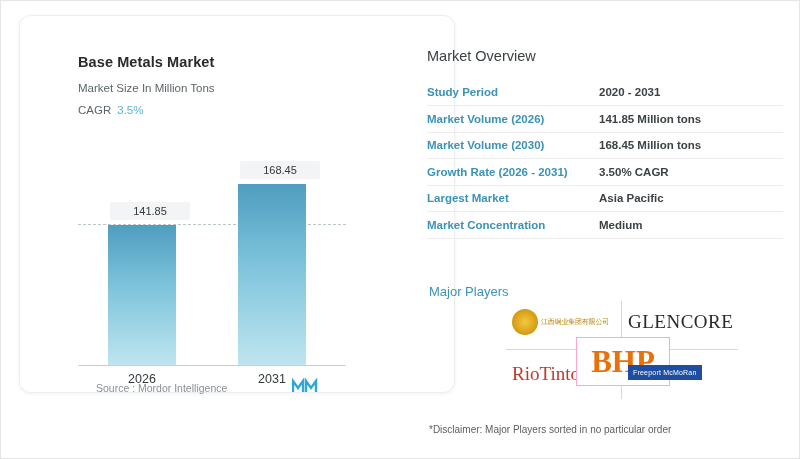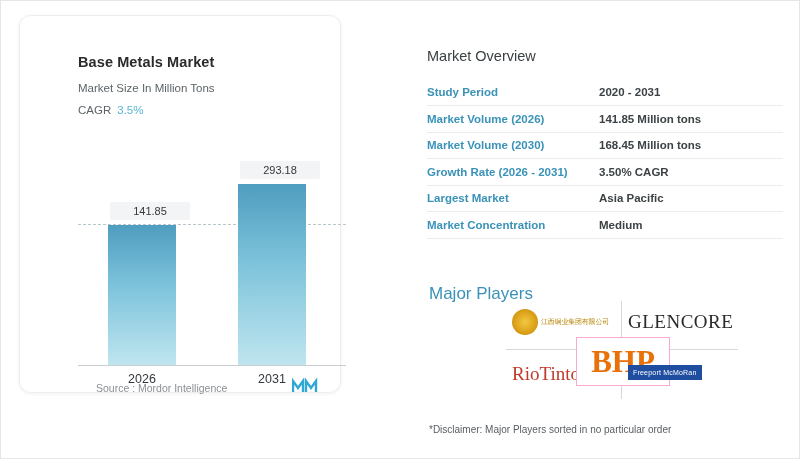--- a/index.html
+++ b/index.html
@@ -21,21 +21,21 @@
     box-sizing: border-box;
     border: 1px solid #e6e6e6;
     background: #fff;
   }
 
   
   .chart-card {
     position: absolute;
     left: 18px;
     top: 14px;
-    width: 322px;
+    width: 436px;
     height: 378px;
     background: #ffffff;
     border: 1px solid #eceff1;
     border-radius: 12px;
     box-shadow: 0 1px 4px rgba(0,0,0,0.06);
     box-sizing: border-box;
   }
   .chart-title {
     position: absolute;
     left: 58px;
@@ -159,21 +159,21 @@
     padding-left: 2px;
   }
   .ov-val {
     color: #3c4245;
   }
 
   .players-title {
     position: absolute;
     left: 428px;
     top: 283px;
-    font-size: 17px;
+    font-size: 13px;
     color: #3a92b8;
   }
 
   
   .logos {
     position: absolute;
     left: 505px;
     top: 300px;
     width: 232px;
     height: 98px;
@@ -274,21 +274,21 @@
       <span>CAGR</span><span class="cagr-value">3.5%</span>
     </div>
 
     <div class="plot">
       <div class="dashline" style="bottom:141px;"></div>
 
       <div class="bar bar1" style="height:140px;"></div>
       <div class="bar bar2" style="height:181px;"></div>
 
       <div class="bar-label" style="left:32px; bottom:146px; width:64px;">141.85</div>
-      <div class="bar-label" style="left:162px; bottom:187px; width:64px;">293.18</div>
+      <div class="bar-label" style="left:162px; bottom:187px; width:64px;">168.45</div>
 
       <div class="baseline"></div>
 
       <div class="xlabel" style="left:30px; top:246px;">2026</div>
       <div class="xlabel" style="left:160px; top:246px;">2031</div>
     </div>
 
     <div class="source">Source :  Mordor Intelligence</div>
     <svg class="logo-mark" viewBox="0 0 26 16">
       <path d="M1 14 L1 3 L6 10 L11 3 L11 14" stroke="#2fa8d5" stroke-width="2.4" fill="none"></path>

